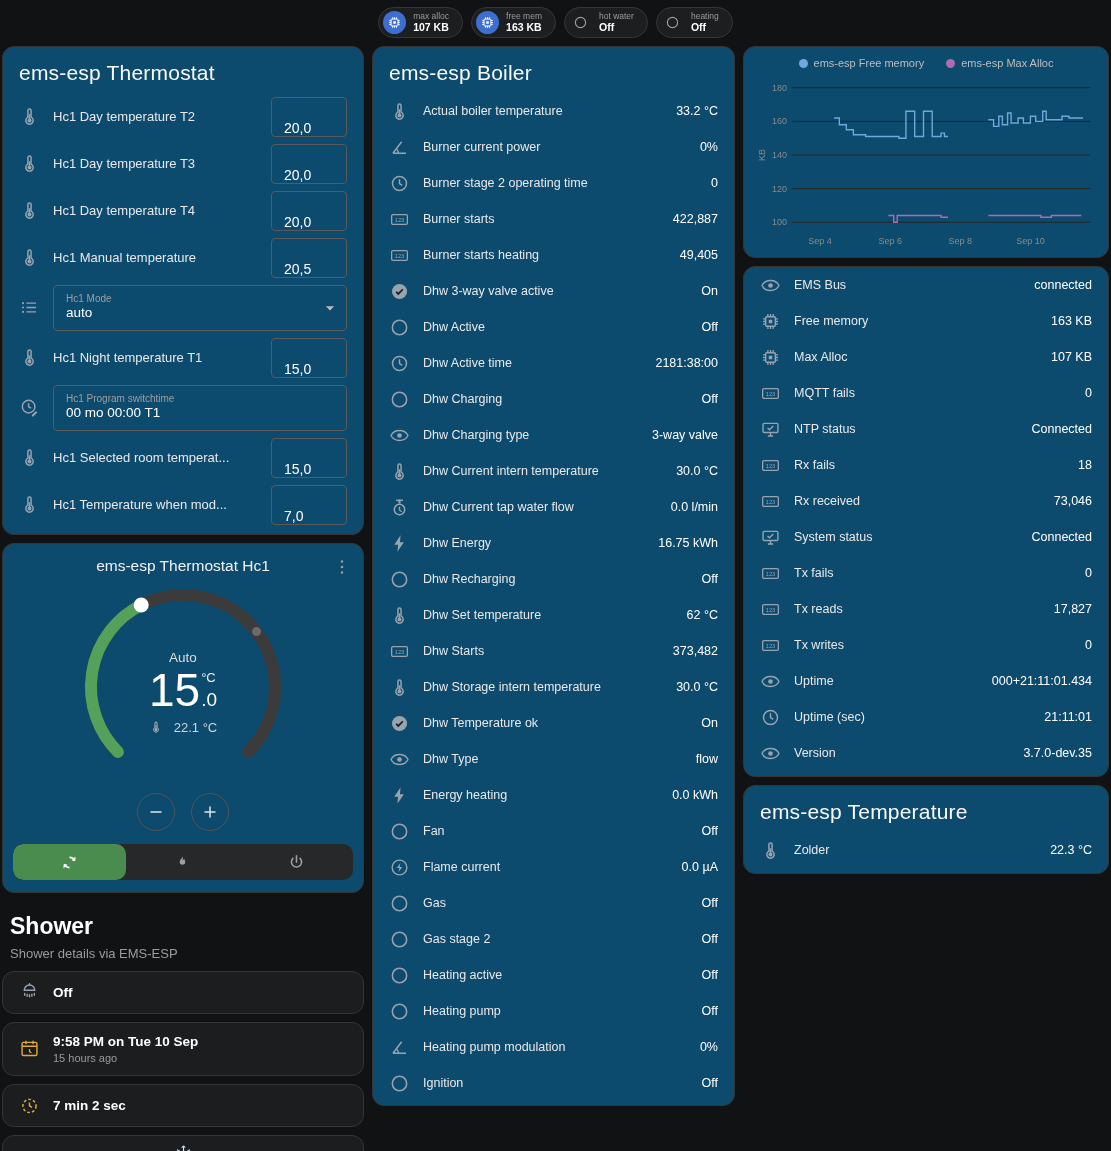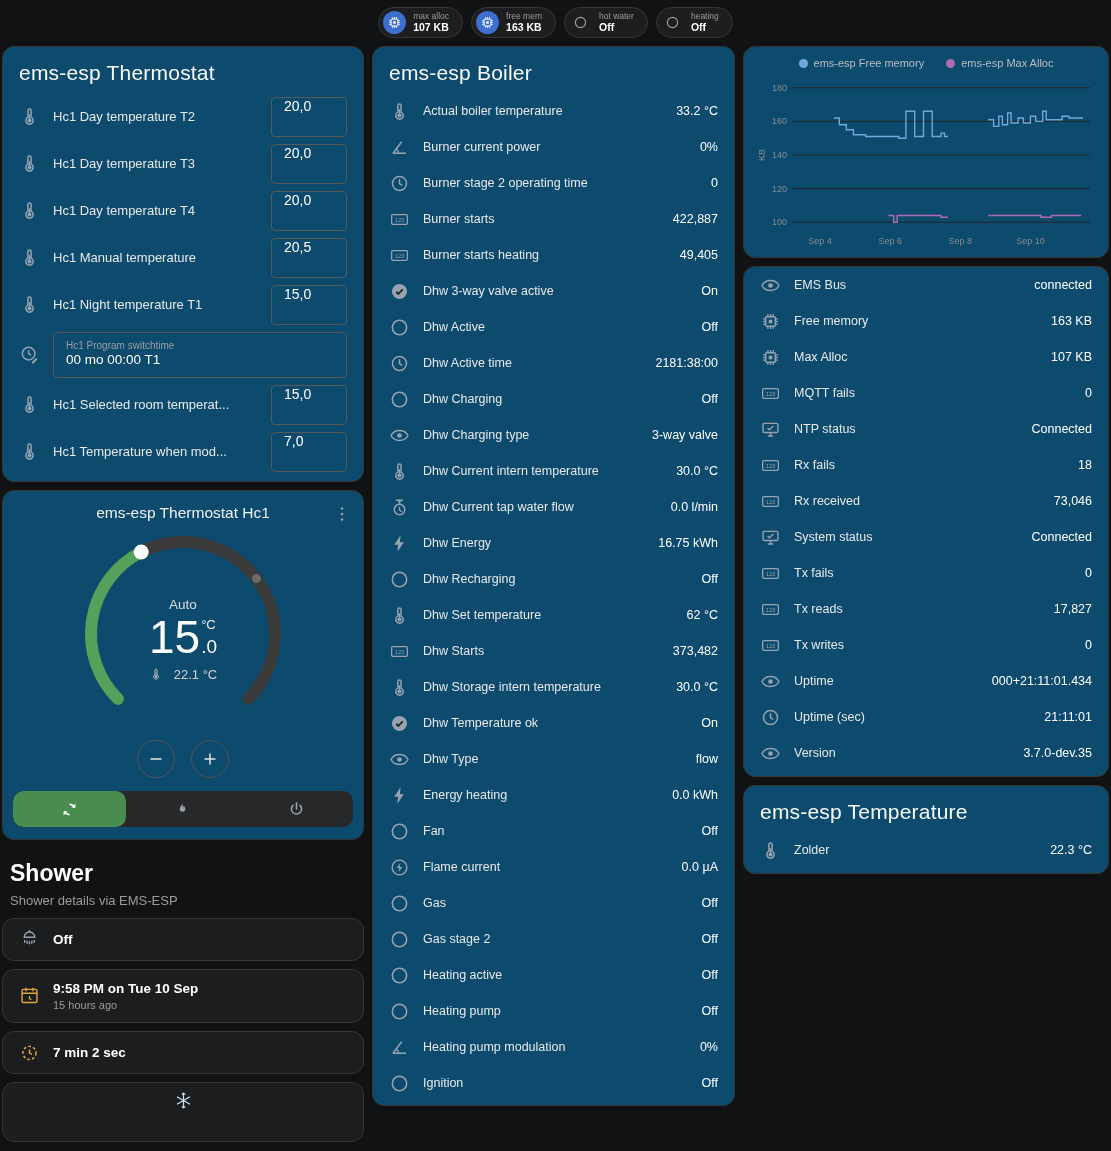--- a/index.html
+++ b/index.html
@@ -26,21 +26,21 @@
   .entity-row{display:flex;align-items:center;gap:13px;padding:0 16px;cursor:pointer}
   .thermo-rows .entity-row{height:47px}
   .thermo-rows .entity-row.tall{height:53px}
   .dense .entity-row{height:36px}
   .row-icon{width:21px;height:21px;flex:0 0 21px;color:#97a4b0}
   .row-icon svg{width:100%;height:100%}
   .row-label{flex:1;font-size:13px;color:#e9e9e9;white-space:nowrap;overflow:hidden;text-overflow:ellipsis}
   .row-value{font-size:13px;color:#fff;white-space:nowrap}
   .dense .row-label,.dense .row-value{font-size:12.5px}
 
-  .num-box{width:76px;height:40px;border:1px solid #5a5a5a;border-radius:4px;display:flex;align-items:flex-start;padding-left:12px;font-size:14px;color:#fff;flex:0 0 76px;cursor:text}
+  .num-box{width:76px;height:40px;border:1px solid #5a5a5a;border-radius:4px;display:flex;align-items:flex-end;padding-left:12px;font-size:14px;color:#fff;flex:0 0 76px;cursor:text}
   .field-box{flex:1;height:46px;border:1px solid #5a5a5a;border-radius:4px;position:relative;display:flex;flex-direction:column;justify-content:center;padding:0 30px 0 12px;cursor:pointer}
   .field-label{font-size:10px;color:#9e9e9e;line-height:1.2}
   .field-value{font-size:13.5px;color:#fff;line-height:1.25}
   .caret{position:absolute;right:6px;top:50%;transform:translateY(-50%);width:20px;height:20px;color:#bdbdbd}
   .caret svg{width:100%;height:100%}
 
   
   .hc1-head{position:relative;padding:13px 16px 2px;text-align:center}
   .hc1-title{font-size:15.5px;font-weight:500;color:#f2f2f2}
   .menu-btn{position:absolute;right:10px;top:12px;width:22px;height:22px;color:#9e9e9e;cursor:pointer}
@@ -196,20 +196,39 @@
               <circle cx="12" cy="16.6" r="2.3" fill="currentColor"></circle>
               <path d="M12 9.5v5.5" stroke="currentColor" stroke-width="1.7"></path>
             </svg>
           </span>
         <span class="row-label">Hc1 Manual temperature</span>
         <span class="num-box">
             <span>20,5</span>
           </span>
       </div>
 
+      <div class="entity-row tall">
+        <span class="row-icon">
+            <svg viewBox="0 0 24 24">
+              <circle cx="4.6" cy="7" r="1.2" fill="currentColor"></circle>
+              <circle cx="4.6" cy="12" r="1.2" fill="currentColor"></circle>
+              <circle cx="4.6" cy="17" r="1.2" fill="currentColor"></circle>
+              <path d="M8.5 7h11M8.5 12h11M8.5 17h11" stroke="currentColor" stroke-width="1.7"></path>
+            </svg>
+          </span>
+        <div class="field-box">
+          <span class="field-label">Hc1 Mode</span>
+          <span class="field-value">auto</span>
+          <span class="caret">
+              <svg viewBox="0 0 24 24">
+                <path d="M7 10l5 5 5-5z" fill="currentColor"></path>
+              </svg>
+            </span>
+        </div>
+      </div>
 
       <div class="entity-row">
         <span class="row-icon">
             <svg viewBox="0 0 24 24">
               <path d="M10.2 5.2a1.8 1.8 0 0 1 3.6 0v7.6a4.2 4.2 0 1 1-3.6 0z" fill="none" stroke="currentColor" stroke-width="1.7"></path>
               <circle cx="12" cy="16.6" r="2.3" fill="currentColor"></circle>
               <path d="M12 9.5v5.5" stroke="currentColor" stroke-width="1.7"></path>
             </svg>
           </span>
         <span class="row-label">Hc1 Night temperature T1</span>

